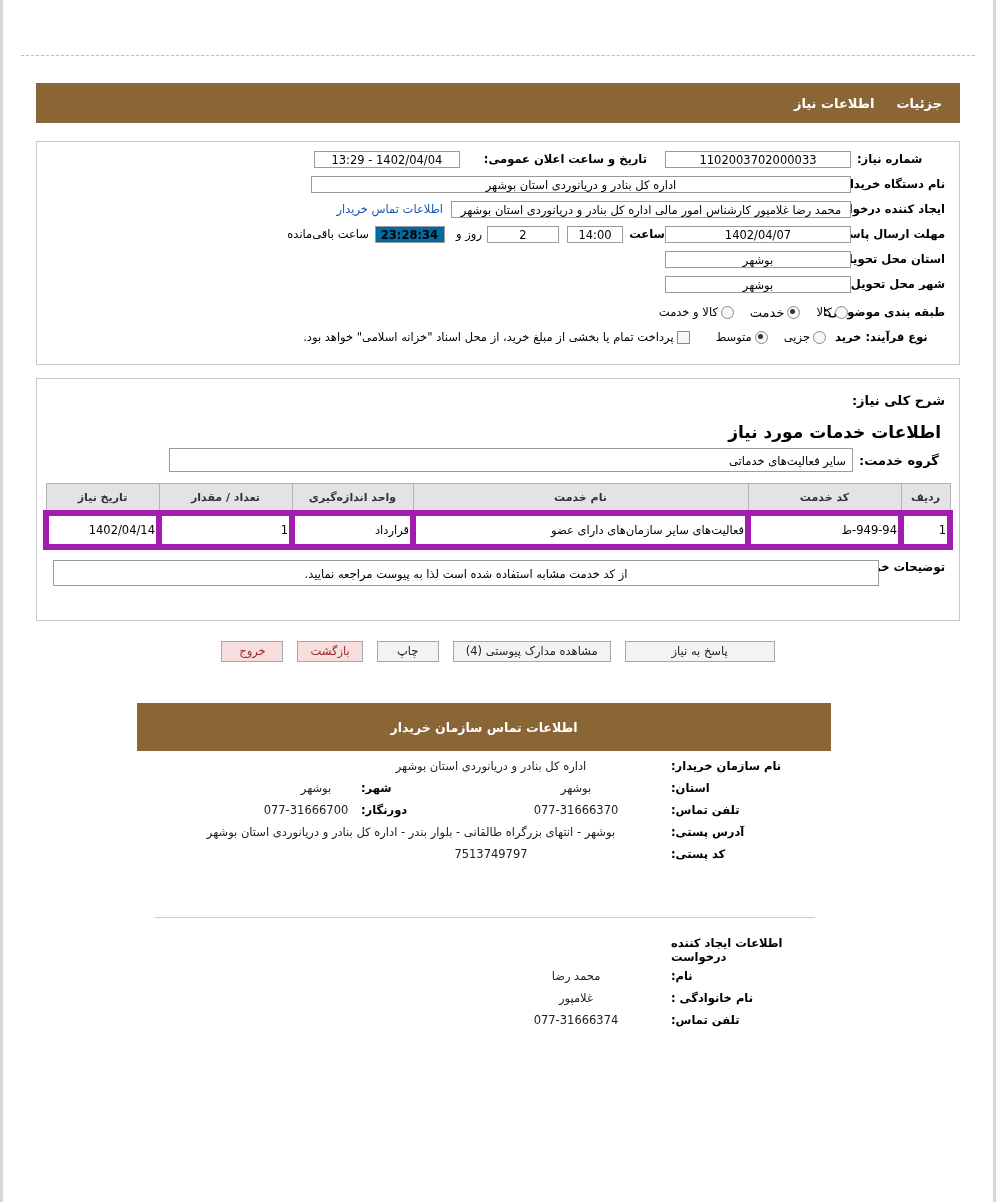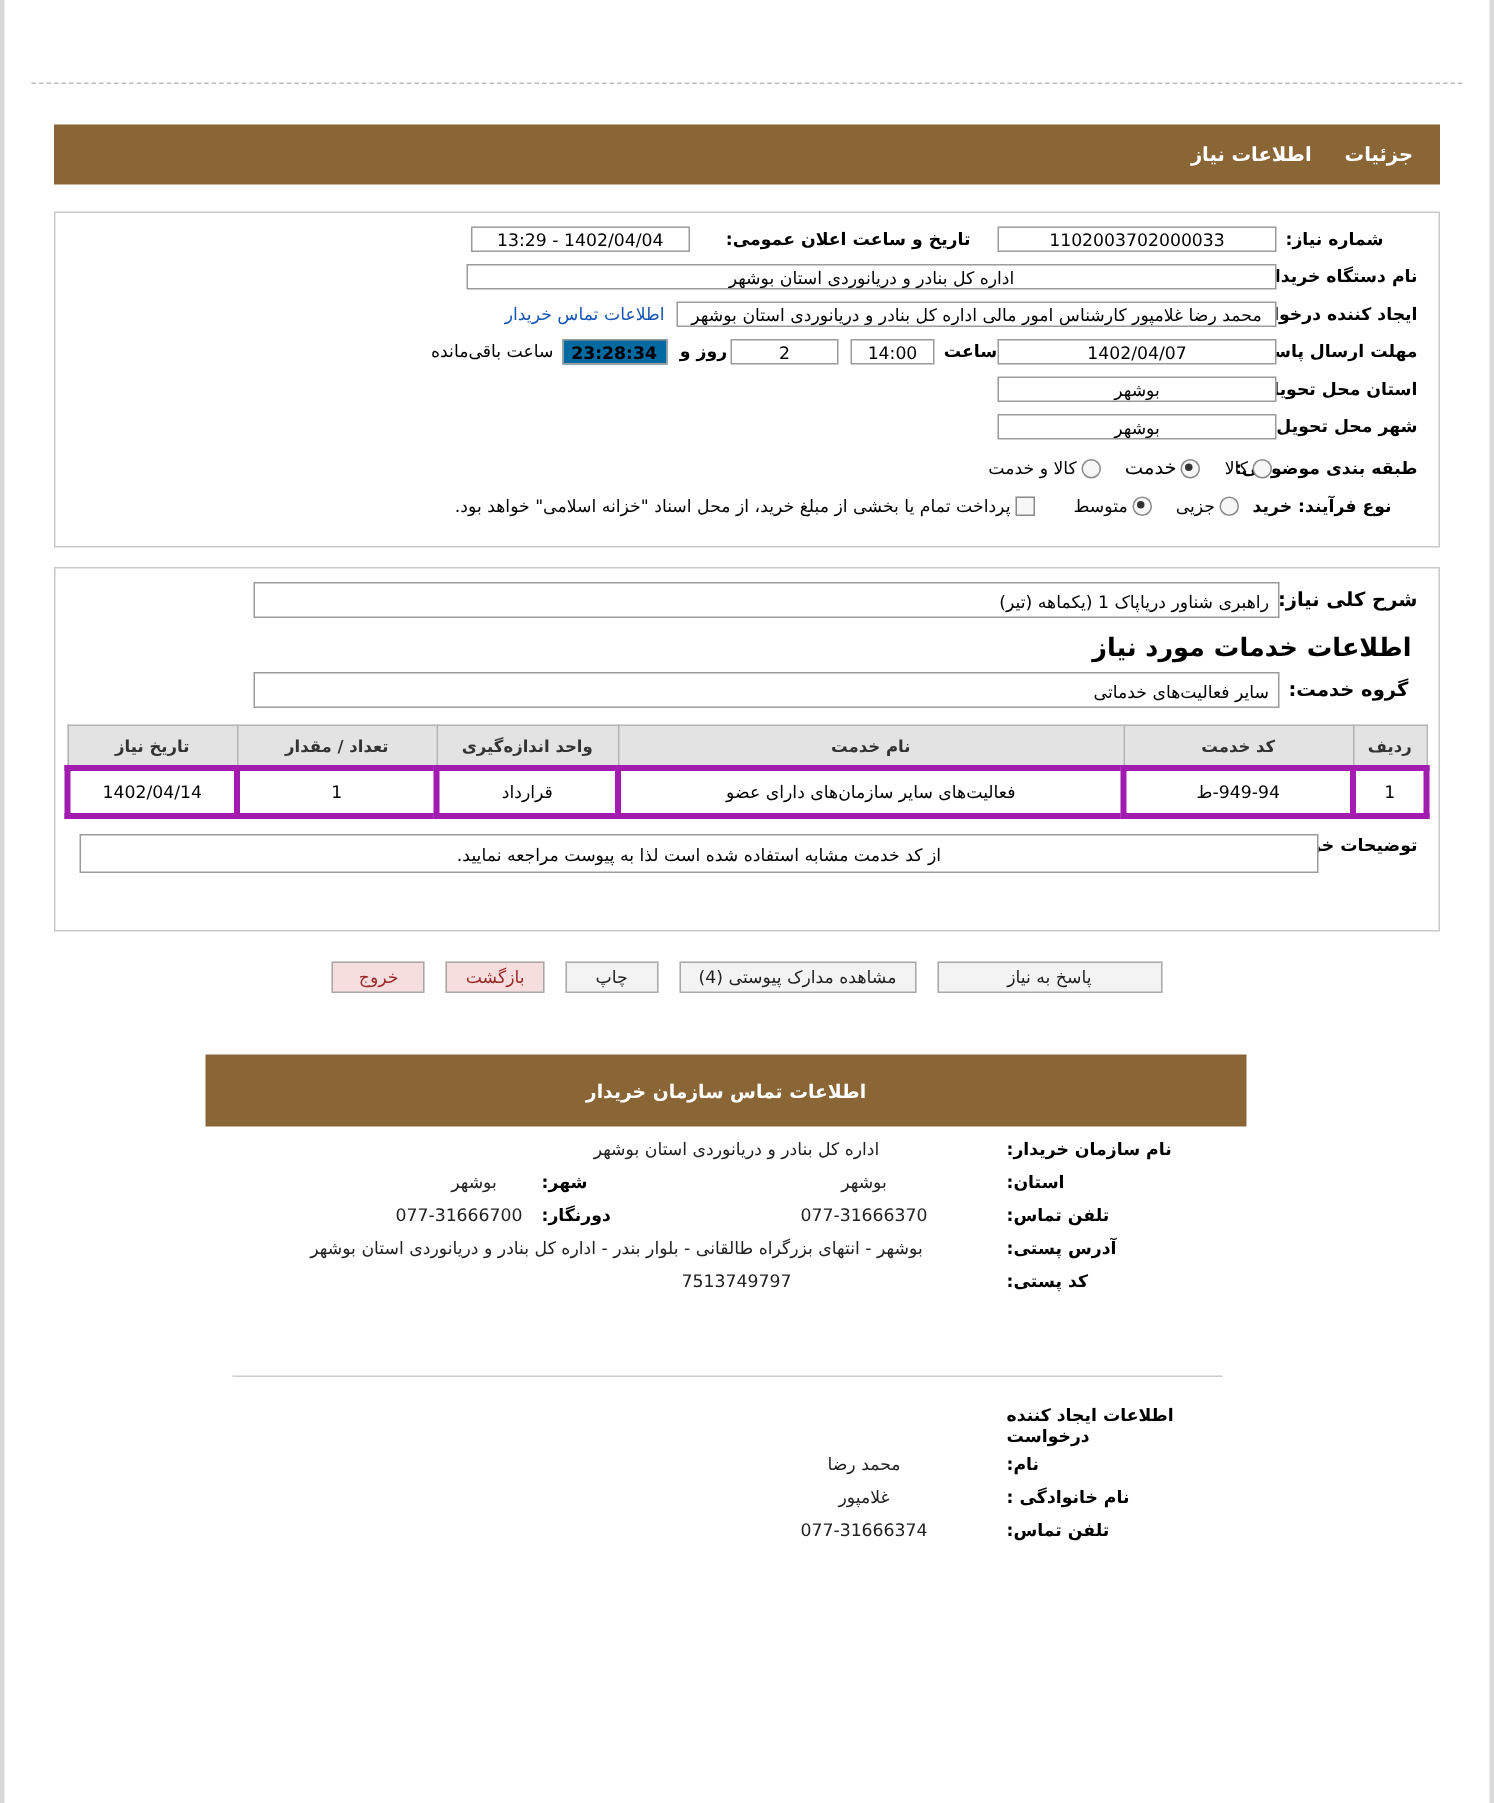--- a/index.html
+++ b/index.html
@@ -162,23 +162,22 @@
   table.svc th {
     background: #e3e3e3;
     border: 1px solid #b4b4b4;
     height: 24px;
     font-weight: bold;
     font-size: 11px;
     color: #333;
     margin-left: 40px;
   }
   table.svc td {
-    border: 4px solid #a21caf;
+    border: 6px solid #a21caf;
     height: 26px;
-    text-align: center;
     background: #fff;
   }
   
   .btnrow {
     position: absolute;
     top: 641px;
     right: 33px;
     left: 33px;
     display: flex;
     justify-content: center;
@@ -276,21 +275,21 @@
       <div class="fieldbox" style="width:400px;">محمد رضا غلامپور کارشناس امور مالی اداره کل بنادر و دریانوردی استان بوشهر</div>
       <a class="link" style="margin-right:8px;">اطلاعات تماس خریدار</a>
     </div>
 
     <div class="row" style="margin-top:3px;">
       <div class="lbl" style="width:88px;">مهلت ارسال پاسخ تا تاریخ:</div>
       <div class="fieldbox" style="width:186px;">1402/04/07</div>
       <div class="lbl" style="width:36px; text-align:center;">ساعت</div>
       <div class="fieldbox" style="width:56px;">14:00</div>
       <div class="fieldbox" style="width:72px; margin-right:8px;">2</div>
-      <div class="lbl" style="width:36px; text-align:center; font-weight:bold;">روز و</div>
+      <div class="lbl" style="width:36px; text-align:center; font-weight:normal;">روز و</div>
       <div class="highlight-box" style="width:70px;">23:28:34</div>
       <div class="lbl" style="font-weight:normal; margin-right:6px;">ساعت باقی‌مانده</div>
     </div>
 
     <div class="row" style="margin-top:3px;">
       <div class="lbl" style="width:88px;">استان محل تحویل:</div>
       <div class="fieldbox" style="width:186px;">بوشهر</div>
     </div>
 
     <div class="row" style="margin-top:3px;">
@@ -316,21 +315,20 @@
       <span style="font-size:11.5px;">متوسط</span>
       <span class="checkbox" style="margin-right:26px;"></span>
       <span style="font-size:11.5px;">پرداخت تمام یا بخشی از مبلغ خرید، از محل اسناد "خزانه اسلامی" خواهد بود.</span>
     </div>
   </div>
 
   <div class="panel panel-2">
 
     <div class="row" style="margin-top:10px;">
       <div class="lbl" style="width:86px; font-size:13px;">شرح کلی نیاز:</div>
-      <div class="fieldbox rt" style="width:684px; height:24px; line-height:24px; text-align:right;">راهبری شناور دریاپاک 1 (یکماهه (تیر)</div>
     </div>
 
     <div class="row" style="margin-top:10px;">
       <div style="font-weight:bold; font-size:17px; padding-right:4px;">اطلاعات خدمات مورد نیاز</div>
     </div>
 
     <div class="row" style="margin-top:6px;">
       <div class="lbl" style="width:86px; font-size:13px;">گروه خدمت:</div>
       <div class="fieldbox rt" style="width:684px; height:24px; line-height:24px; text-align:right;">سایر فعالیت‌های خدماتی</div>
     </div>

